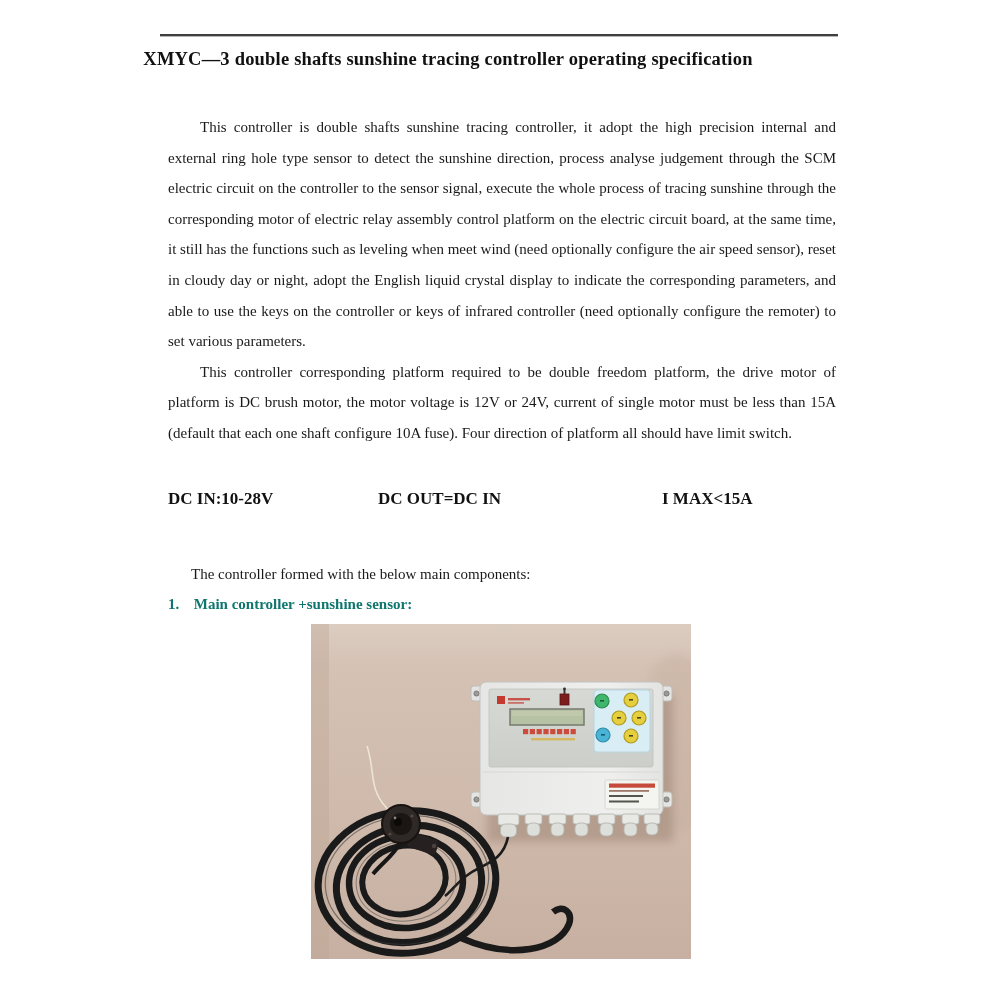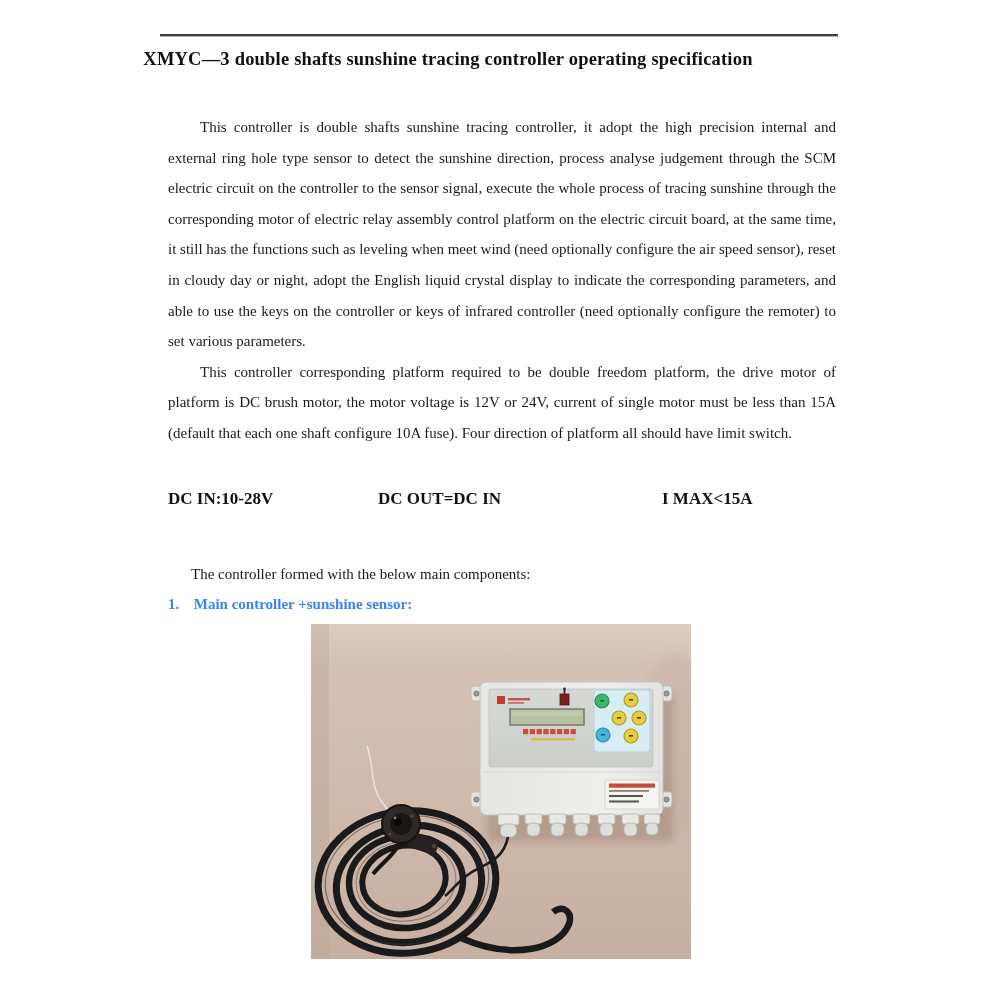--- a/index.html
+++ b/index.html
@@ -11,21 +11,21 @@
              font-size:18.5px;font-weight:700;letter-spacing:.2px;color:#111;}
   .body-text{position:absolute;left:168px;top:112px;width:668px;}
   .body-text p{margin:0;font-size:15px;line-height:30.6px;text-align:justify;
                text-indent:32px;color:#191919;}
   .specs-row{position:absolute;left:168px;top:489px;width:668px;height:24px;font-size:17px;color:#111;}
   .specs-row span{position:absolute;top:0;white-space:nowrap;font-weight:bold;}
   .spec-1{left:0;}
   .spec-2{left:210px;text-align:right;}
   .spec-3{left:494px;}
   .components-intro{position:absolute;left:168px;top:566px;width:668px;font-size:15px;color:#191919;margin-left:23px;}
-  .component-item{position:absolute;left:168px;top:596px;width:668px;font-size:15px;font-weight:700;color:#3b82f6;}
+  .component-item{position:absolute;left:168px;top:596px;width:668px;font-size:15px;font-weight:700;color:#0f766e;}
   .component-item .num{display:inline-block;min-width:22px;}
   .figure{position:absolute;left:311px;top:624px;width:380px;height:335px;}
   svg{display:block;}
 </style>
 </head>
 <body>
 
 <div class="page">
 
   <div class="top-rule"></div>

